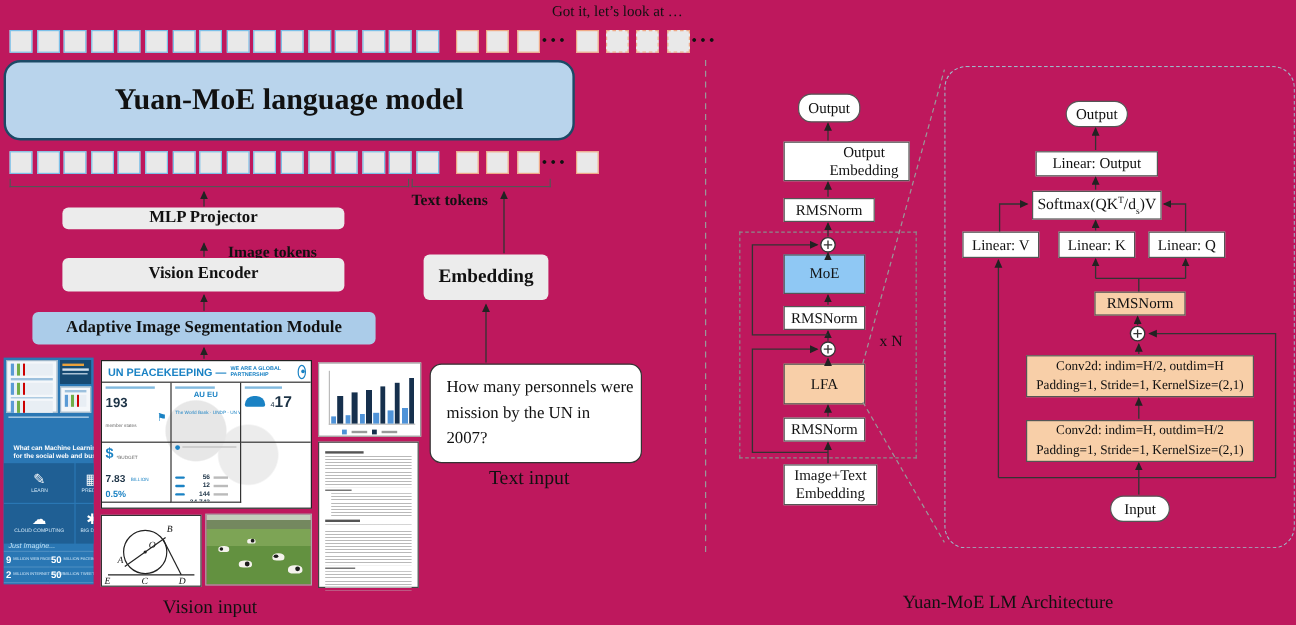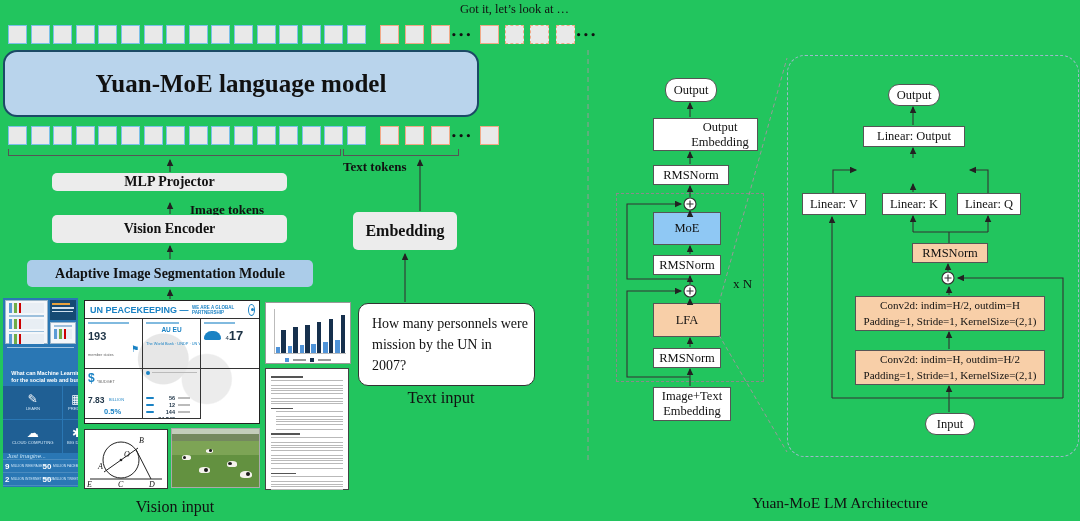--- a/index.html
+++ b/index.html
@@ -1,16 +1,16 @@
 <!DOCTYPE html>
 <html style="--token-blue: #7cc0e8; --token-orange: #f0a987; --token-fill: #e9e9e9; --model-fill: #b9d4ec; --model-border: #1c4a66; --gray-box: #ececec; --adaptive-fill: #abcce9; --moe-fill: #8fc8f4; --warm-fill: #f8cfa8; --dash-gray: #8a8a8a; --detail-dash: #9db9c8; --un-blue: #1a82c4; --ml-bg: #2a77b4; --ml-dark: #1f5f94;"><head>
 <meta charset="utf-8">
 <style>
   html,body{margin:0;padding:0;background:#fff;}
-  #stage{position:relative;width:1080px;height:521px;background:#22c55e;overflow:hidden;
+  #stage{position:relative;width:1080px;height:521px;background:#be185d;overflow:hidden;
          font-family:"Liberation Serif","DejaVu Serif",serif;color:#111;}
   .abs{position:absolute;}
   
   .tokrow{display:flex;align-items:center;}
   .tok{width:17px;height:17px;background:var(--token-fill);display:inline-block;flex:0 0 auto;}
   .tok.blue{border:1.6px solid var(--token-blue);}
   .tok.orange{border:1.6px solid var(--token-orange);}
   .tok.dashed{border:1.6px dashed var(--token-orange);}
   .tok-dots{font-family:"DejaVu Sans",sans-serif;font-size:9px;font-weight:bold;letter-spacing:1.5px;color:#111;margin:0 1px;flex:0 0 auto;}
   .g-blue{display:flex;gap:3.6px;}
@@ -273,21 +273,21 @@
       <div class="uncell">
         <div class="unbar" style="width:60%;"></div>
         <span class="helmet"></span>
         <span style="font-size:6px;color:#1d3346;">4</span><span class="unnum" style="font-size:13px;">17</span>
       </div>
       <div class="uncell">
         <span class="unblue" style="font-size:12px;float:left;margin-right:2px;">$</span>
         <span class="unmicro">*BUDGET</span>
         <span class="unnum" style="font-size:8.5px;">7.83</span>
         <span class="unmicro" style="color:var(--un-blue);">BILLION</span>
-        <div class="unblue" style="font-size:7.5px;clear:both;margin-left:16px;">0.5%</div>
+        <div class="unblue" style="font-size:7.5px;clear:both;">0.5%</div>
         
         
         
       </div>
       <div class="uncell">
         <div style="display:flex;align-items:center;gap:2px;margin-bottom:2px;">
           <span style="width:4px;height:4px;border-radius:50%;background:var(--un-blue);display:inline-block;"></span>
           <span style="flex:1;height:1px;background:#bbb;"></span>
         </div>
         <div class="unmicro" style="margin-bottom:1px;">&nbsp;</div>
@@ -408,20 +408,23 @@
   <div class="abs dbox" style="left:653px;top:165px;width:74px;height:18px;">RMSNorm</div>
   <div class="abs dbox moe" style="left:653px;top:212px;width:66px;height:31px;">MoE</div>
   <div class="abs dbox" style="left:653px;top:255px;width:66px;height:18px;">RMSNorm</div>
   <div class="abs dbox warm" style="left:653px;top:303px;width:66px;height:32px;">LFA</div>
   <div class="abs dbox" style="left:653px;top:348px;width:66px;height:18px;">RMSNorm</div>
   <div class="abs dbox" style="left:653px;top:387px;width:76px;height:32px;">Image+Text Embedding</div>
 
   <div class="abs detailrect" style="left:787px;top:55px;width:290px;height:400px;"></div>
   <div class="abs pill" style="left:888px;top:84px;width:50px;height:20px;">Output</div>
   <div class="abs dbox" style="left:863px;top:126px;width:100px;height:19px;">Linear: Output</div>
+  <div class="abs dbox" style="left:860px;top:159px;width:106px;height:22px;font-size:13px;">
+    <span><span>Softmax(QK</span><sup>T</sup><span>/d</span><sub>s</sub><span>)V</span></span>
+  </div>
   <div class="abs dbox" style="left:802px;top:193px;width:62px;height:20px;">Linear: V</div>
   <div class="abs dbox" style="left:882px;top:193px;width:62px;height:20px;">Linear: K</div>
   <div class="abs dbox" style="left:957px;top:193px;width:62px;height:20px;">Linear: Q</div>
   <div class="abs dbox warm" style="left:912px;top:243px;width:74px;height:18px;">RMSNorm</div>
   <div class="abs dbox warm conv" style="left:855px;top:296px;width:188px;height:33px;">
     <span>
         <span style="display:block;">Conv2d: indim=H/2, outdim=H</span>
         <span style="display:block;">Padding=1, Stride=1, KernelSize=(2,1)</span>
       </span>
   </div>

